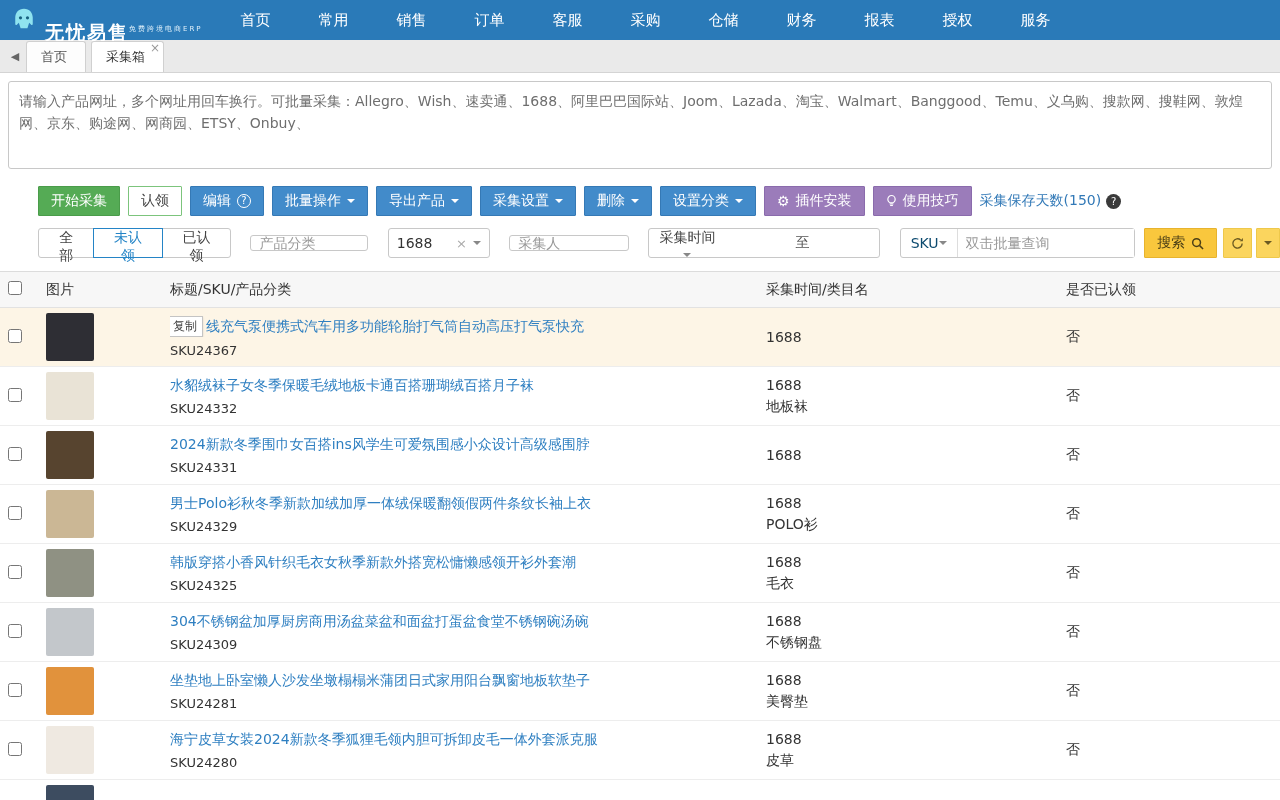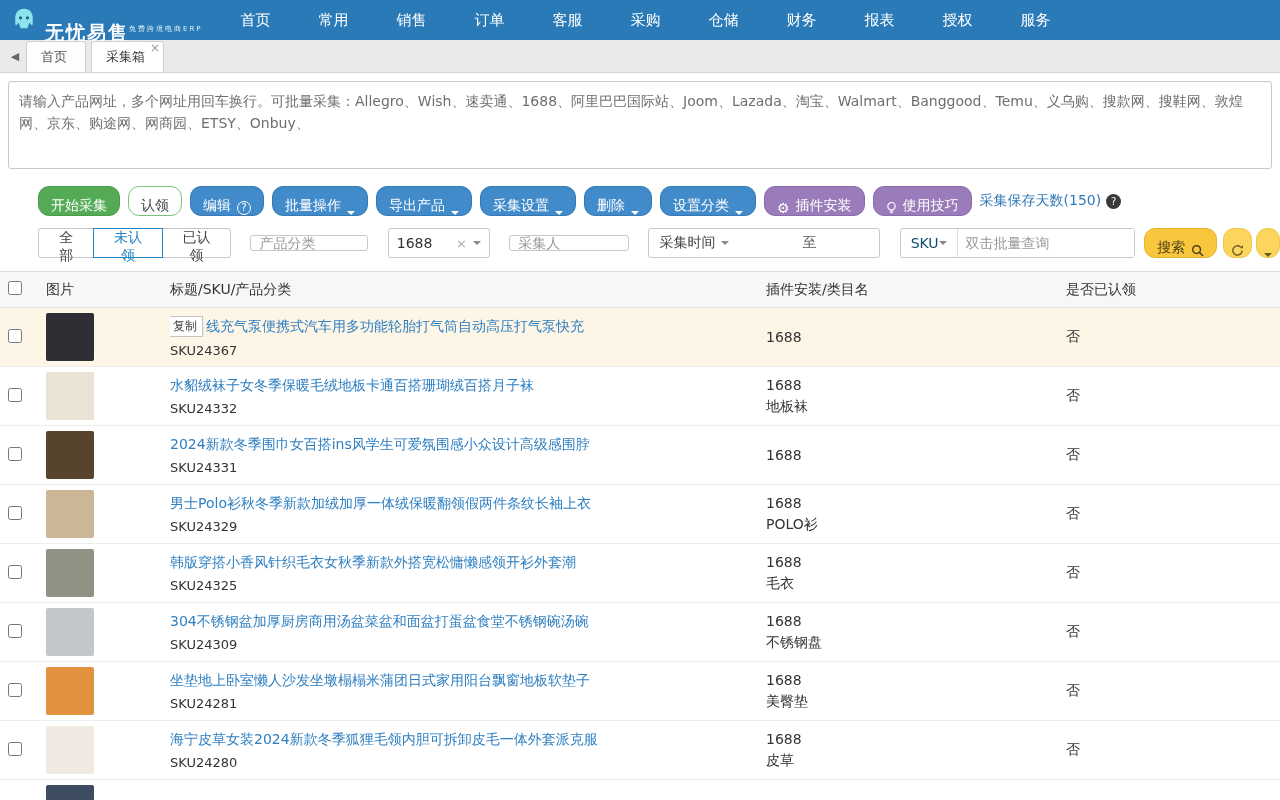--- a/index.html
+++ b/index.html
@@ -24,21 +24,21 @@
   .tab-close { position:absolute; top:0px; right:3px; font-size:12px; color:#999; line-height:1; cursor:pointer; }
 
   
   .collect-area { padding:8px 8px 0 8px; }
   .collect-input { width:100%; height:88px; border:1px solid #c8c8c8; border-radius:3px; resize:none;
     padding:8px 10px; font-size:14px; color:#333; font-family:inherit; line-height:1.6; }
   .collect-input::placeholder { color:#6e6e6e; }
 
   
   .toolbar { display:flex; align-items:center; gap:8px; padding-left:38px; margin-top:14px; }
-  .btn { height:30px; padding:0 12px; border-radius:11px; font-size:14px; display:inline-flex; align-items:flex-end; gap:6px;
+  .btn { height:30px; padding:0 12px; border-radius:1px; font-size:14px; display:inline-flex; align-items:center; gap:6px;
     border:1px solid transparent; cursor:pointer; background:#fff; white-space:nowrap; font-family:inherit; }
   .btn-green  { background:#55ab55; border-color:#4a9c4a; color:#fff; }
   .btn-plain  { background:#fff; border-color:#7cc47c; color:#444; }
   .btn-blue   { background:#428bca; border-color:#3579b5; color:#fff; }
   .btn-purple { background:#9b7cba; border-color:#8a6bac; color:#fff; }
   .caret { width:0; height:0; border-left:4px solid transparent; border-right:4px solid transparent;
     border-top:4px solid currentColor; display:inline-block; }
   .q-circle { width:14px; height:14px; border:1px solid #fff; border-radius:50%; font-size:10px; line-height:1;
     display:inline-flex; align-items:center; justify-content:center; }
   .save-days { color:#3279b7; font-size:14px; cursor:pointer; display:inline-flex; align-items:center; gap:5px; }
@@ -54,21 +54,21 @@
   .scope-btn:first-child { border-radius:3px 0 0 3px; margin-left:0; }
   .scope-btn:last-child { border-radius:0 3px 3px 0; }
   .scope-btn.active { color:#2484c6; border-color:#2484c6; position:relative; z-index:1; }
   .f-input { height:16px; border:1px solid #c8c8c8; border-radius:3px; padding:0 8px; font-size:14px; color:#333; font-family:inherit; }
   .f-input::placeholder { color:#999; }
   .select-box { height:30px; border:1px solid #c8c8c8; border-radius:3px; display:flex; align-items:center;
     padding:0 8px; gap:6px; color:#333; cursor:pointer; background:#fff; }
   .select-box .clear-x { color:#aaa; font-size:13px; }
   .select-box .caret { color:#888; }
   .range-box { height:30px; border:1px solid #c8c8c8; border-radius:3px; display:flex; align-items:center; background:#fff; }
-  .range-left { display:flex; align-items:center; gap:6px; padding:0 10px; color:#444; cursor:pointer; }
+  .range-left { display:flex; align-items:center; gap:6px; padding:0 10px; color:#444; cursor:pointer;flex-direction:column; }
   .range-to { flex:1; text-align:center; color:#555; }
   .sku-left { display:flex; align-items:center; padding:0 10px; color:#0c4a6e; cursor:pointer; border-right:1px solid #ddd; height:100%; }
   .sku-input { flex:1; border:none; outline:none; height:28px; padding:0 8px; font-size:14px; font-family:inherit; min-width:0; }
   .sku-input::placeholder { color:#999; }
   .btn-yellow { background:#f9c73d; border-color:#e7b32e; color:#4c3f16; }
   .btn-yellow-light { background:#fbd55e; border-color:#eec84b; color:#6b5a22; padding:0 7px; }
   .gap20 { width:20px; } .gap10 { width:10px; } .gap6 { width:6px; } .gap4 { width:4px; }
 
   
   .table-wrap { margin-top:13px; }
@@ -240,21 +240,21 @@
         <col style="width:124px">
         <col style="width:596px">
         <col style="width:300px">
         <col style="width:222px">
       </colgroup>
     <thead>
       <tr>
         <th><input type="checkbox" class="chk" style=""></th>
         <th>图片</th>
         <th>标题/SKU/产品分类</th>
-        <th>插件安装/类目名</th>
+        <th>采集时间/类目名</th>
         <th>是否已认领</th>
       </tr>
     </thead>
     <tbody>
   <tr class="row-highlight">
     <td><input type="checkbox" class="chk" style=""></td>
     <td>
             <div class="prod-img" style="background: rgb(46, 46, 52);"></div>
           </td>
     <td>

